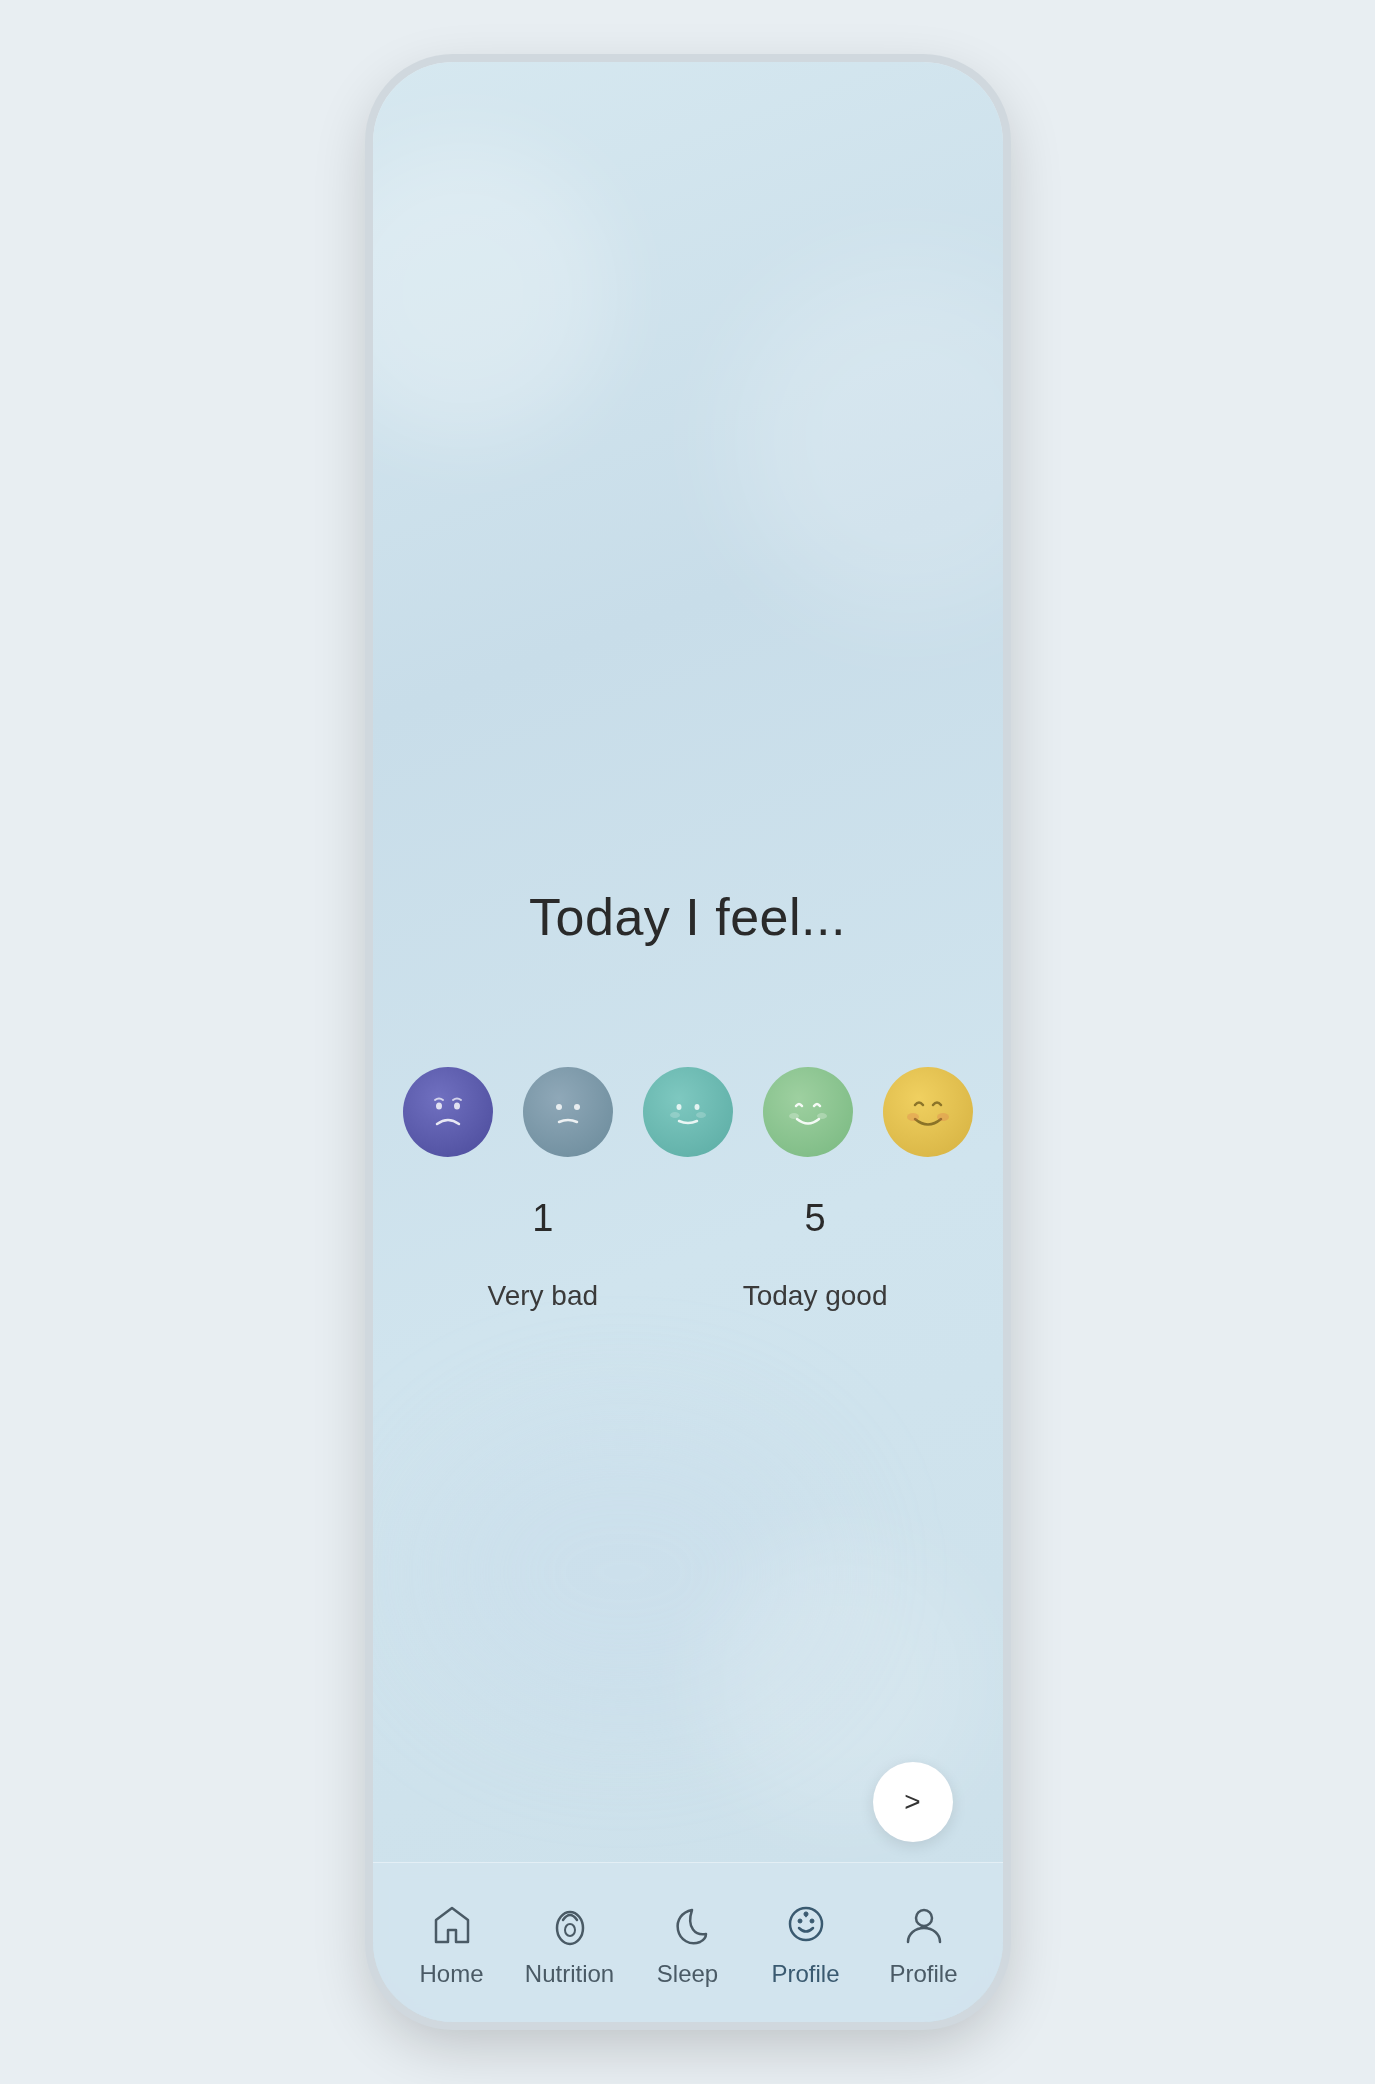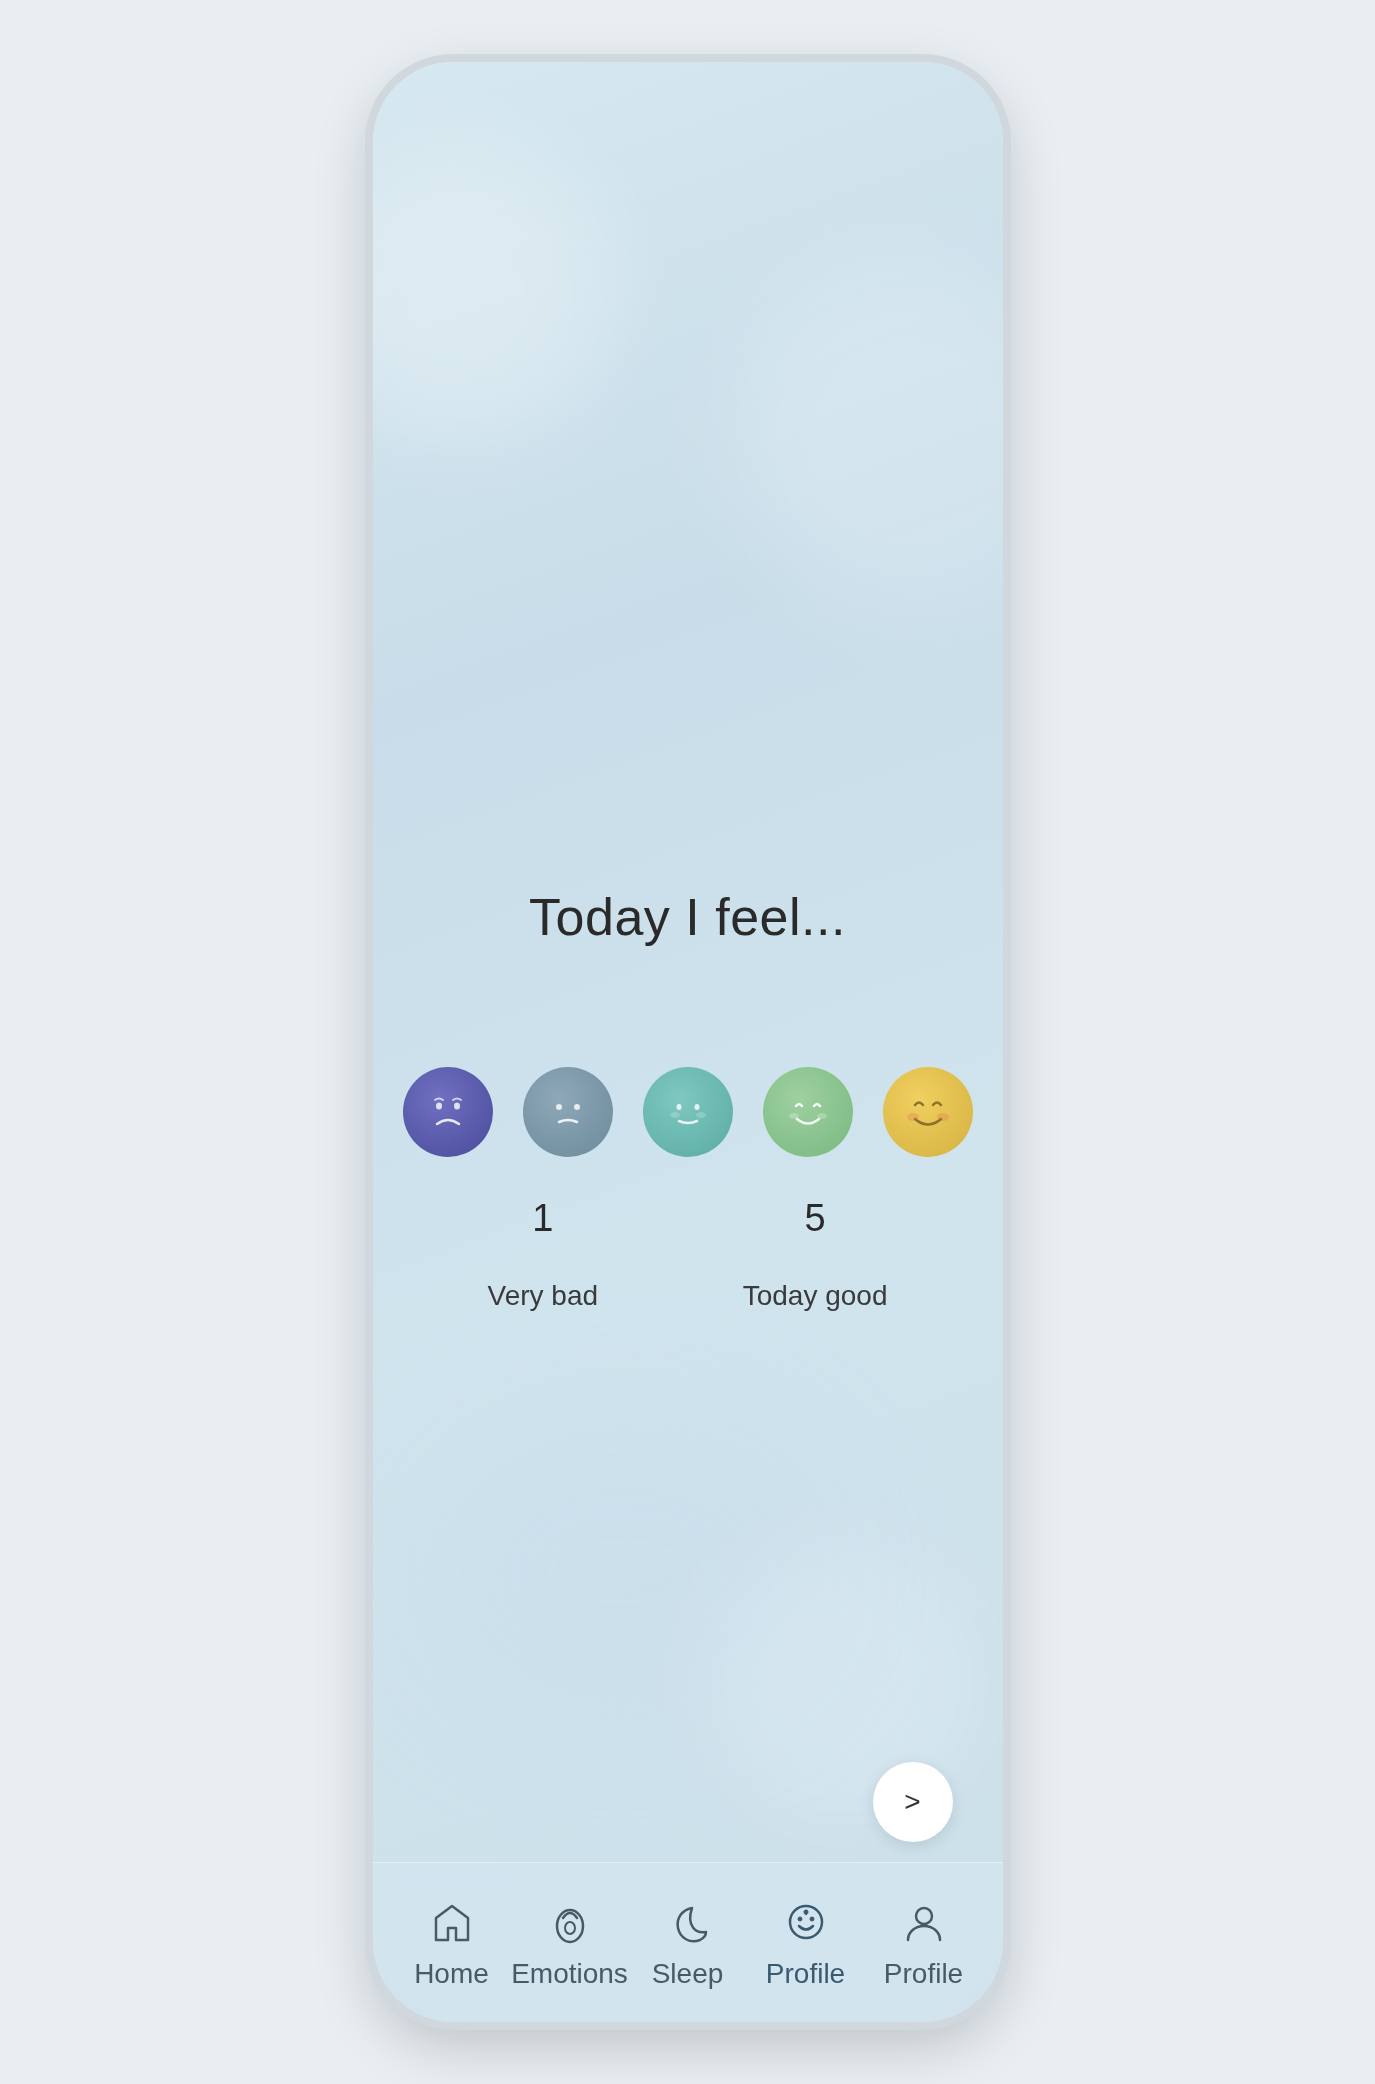--- a/index.html
+++ b/index.html
@@ -217,21 +217,21 @@
       align-items: center;
       justify-content: center;
     }
 
     .nav-icon svg {
       width: 48px;
       height: 48px;
     }
 
     .nav-label {
-      font-size: 28px;
+      font-size: 24px;
       color: #4a5a65;
       font-weight: 400;
     }
 
     .nav-item.active .nav-label {
       color: #3a5a70;
       font-weight: 500;
     }
 
     .nav-item.active .nav-icon svg path,
@@ -346,21 +346,21 @@
 
       <div class="nav-item">
         <div class="nav-icon">
           <svg viewBox="0 0 48 48" fill="none" xmlns="http://www.w3.org/2000/svg">
 
             <ellipse cx="24" cy="28" rx="13" ry="16" stroke="#4a5a65" stroke-width="2.5" fill="none"></ellipse>
             <path d="M17 20 Q24 10 31 20" stroke="#4a5a65" stroke-width="2.5" stroke-linecap="round" fill="none"></path>
             <ellipse cx="24" cy="30" rx="5" ry="6" stroke="#4a5a65" stroke-width="2" fill="none"></ellipse>
           </svg>
         </div>
-        <span class="nav-label">Emotions</span>
+        <span class="nav-label">Nutrition</span>
       </div>
 
       <div class="nav-item">
         <div class="nav-icon">
           <svg viewBox="0 0 48 48" fill="none" xmlns="http://www.w3.org/2000/svg">
             <path d="M28 10 C18 12 12 20 14 30 C16 40 26 46 36 42 C40 40 42 37 42 34 C32 36 22 28 28 10 Z" stroke="#4a5a65" stroke-width="2.5" stroke-linejoin="round" fill="none"></path>
           </svg>
         </div>
         <span class="nav-label">Sleep</span>
       </div>

